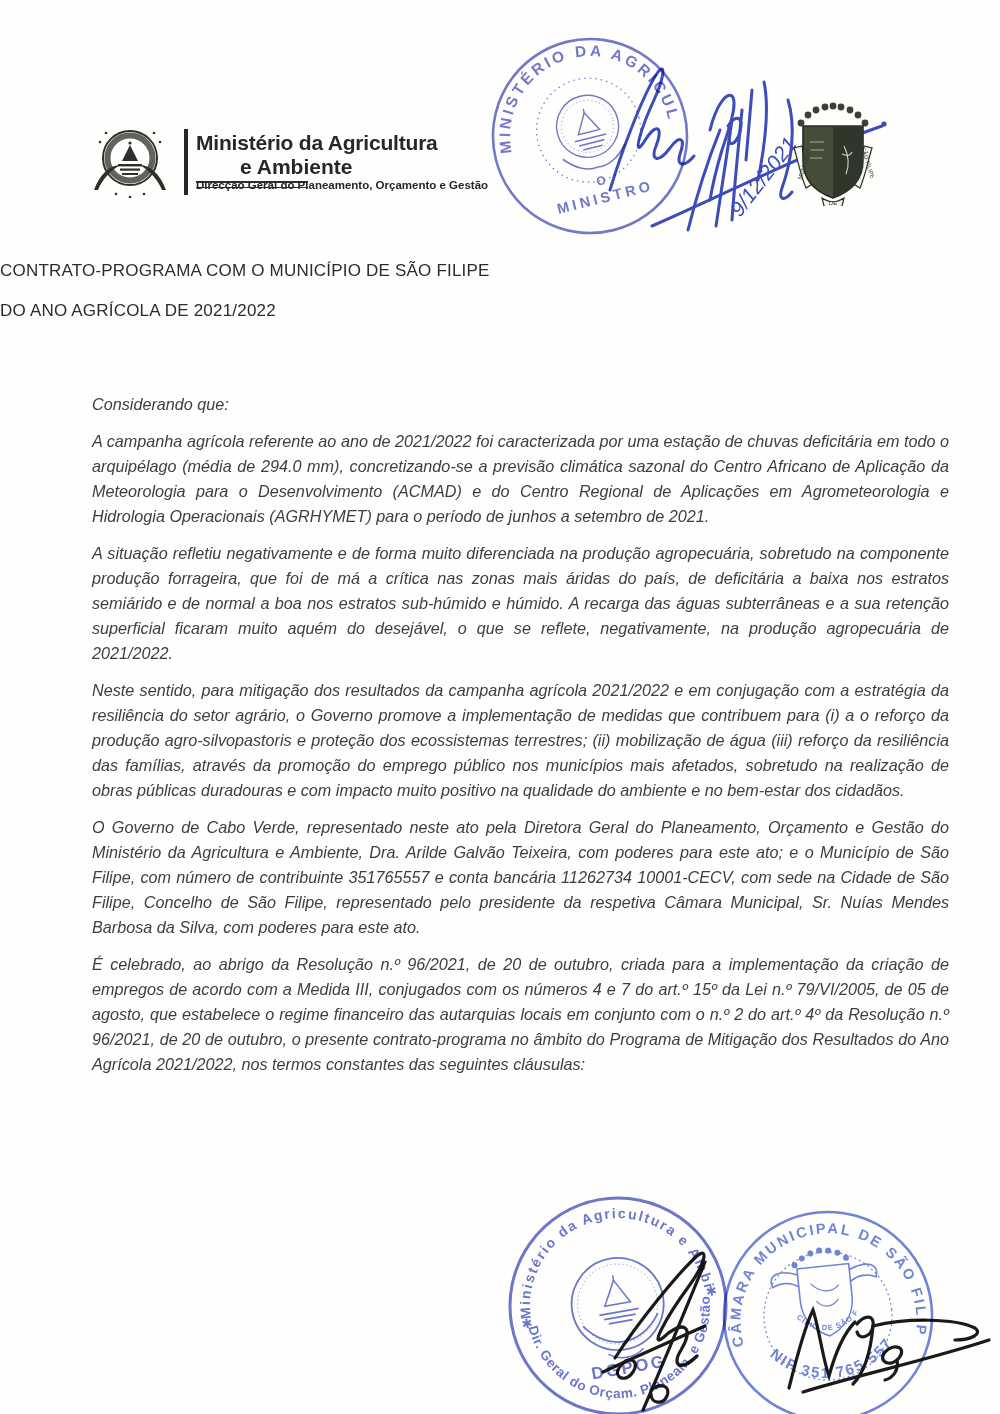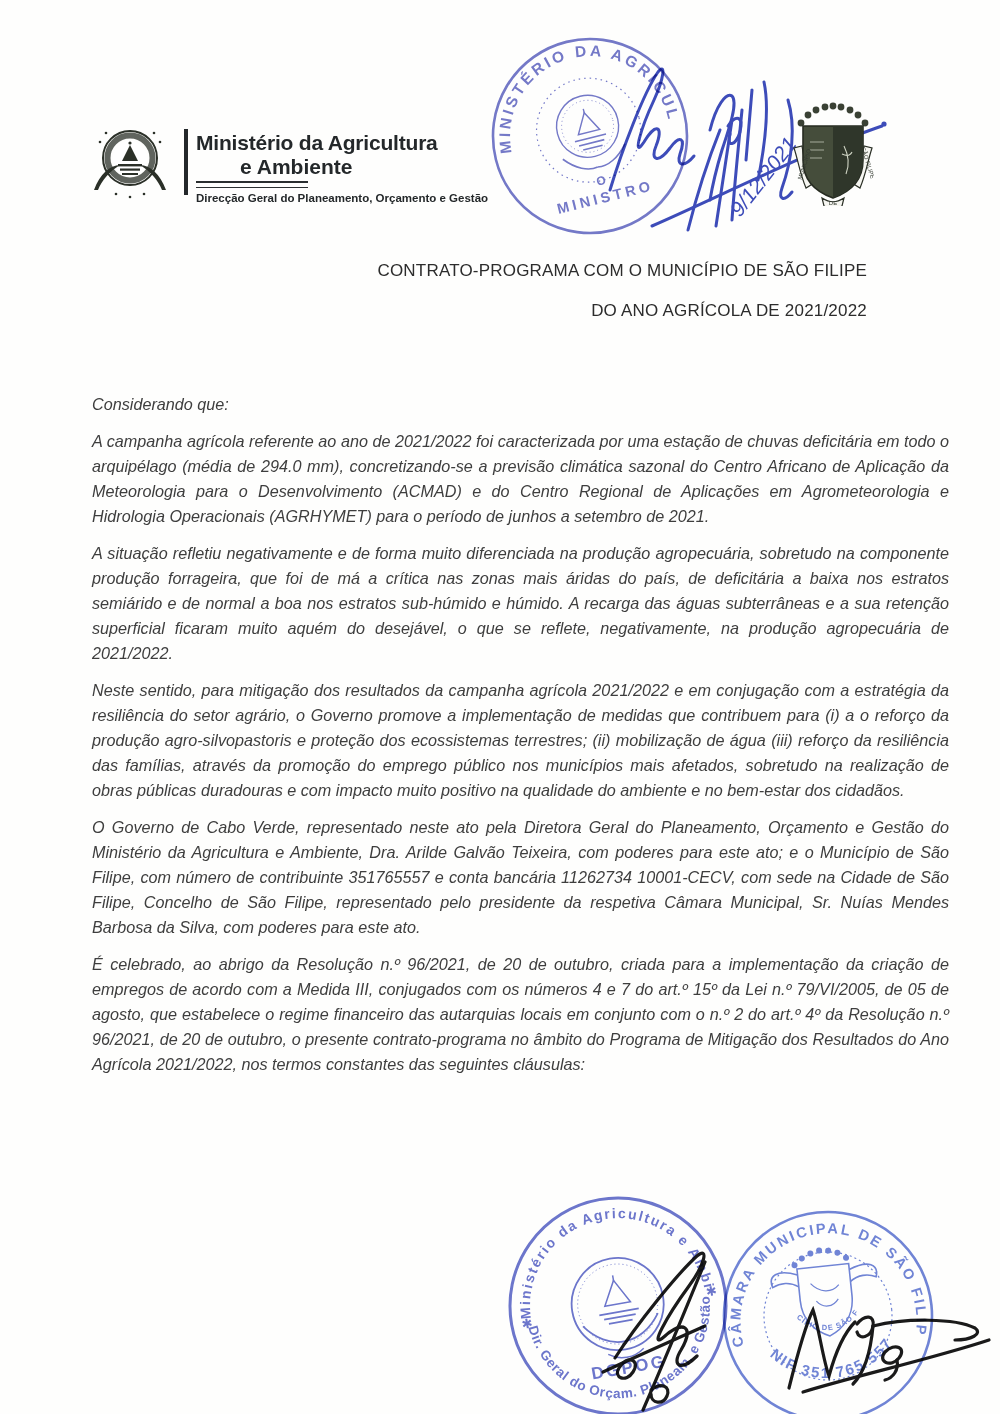--- a/index.html
+++ b/index.html
@@ -7,23 +7,23 @@
     position:relative;width:1000px;height:1414px;margin:0 auto;
     background:#fefefd;overflow:hidden;
     font-family:"Liberation Sans","DejaVu Sans",sans-serif;
     color:#3e3e3e;
   }
   
   .hdr-text1{position:absolute;left:196px;top:131px;font-size:21px;font-weight:700;color:#24282a;letter-spacing:-0.2px;}
   .hdr-text2{position:absolute;left:196px;top:155px;font-size:21px;font-weight:700;color:#24282a;margin-left:44px;}
   .hdr-bar{position:absolute;left:184px;top:129px;width:4px;height:66px;background:#24282a;}
   .hdr-underline{position:absolute;left:196px;top:181px;width:112px;height:4px;border-top:2.5px solid #2a2e30;border-bottom:1.2px solid #2a2e30;}
-  .hdr-sub{position:absolute;left:196px;top:192px;font-size:11.5px;font-weight:700;color:#24282a;letter-spacing:0;}
-  
-  .title-block{position:absolute;left:0;top:251px;width:867px;text-align:right;color:#2c2c2c;font-size:17px;line-height:39.5px;letter-spacing:0.2px;}
+  .hdr-sub{position:absolute;left:196px;top:179px;font-size:11.5px;font-weight:700;color:#24282a;letter-spacing:0;}
+  
+  .title-block{position:absolute;left:0;top:251px;width:867px;text-align:left;color:#2c2c2c;font-size:17px;line-height:39.5px;letter-spacing:0.2px;}
   
   .body-block{position:absolute;left:92px;top:392px;width:857px;font-size:16.2px;line-height:25px;text-align:justify;color:#3e3e3e;}
   .body-block p{margin:0 0 12px 0;font-style:italic;}
   .body-block p.no-just{text-align:left;}
   
   .stamp{position:absolute;mix-blend-mode:multiply;}
   .sig{position:absolute;mix-blend-mode:multiply;}
   svg text{font-family:"Liberation Sans","DejaVu Sans",sans-serif;}
 </style>
 </head>

